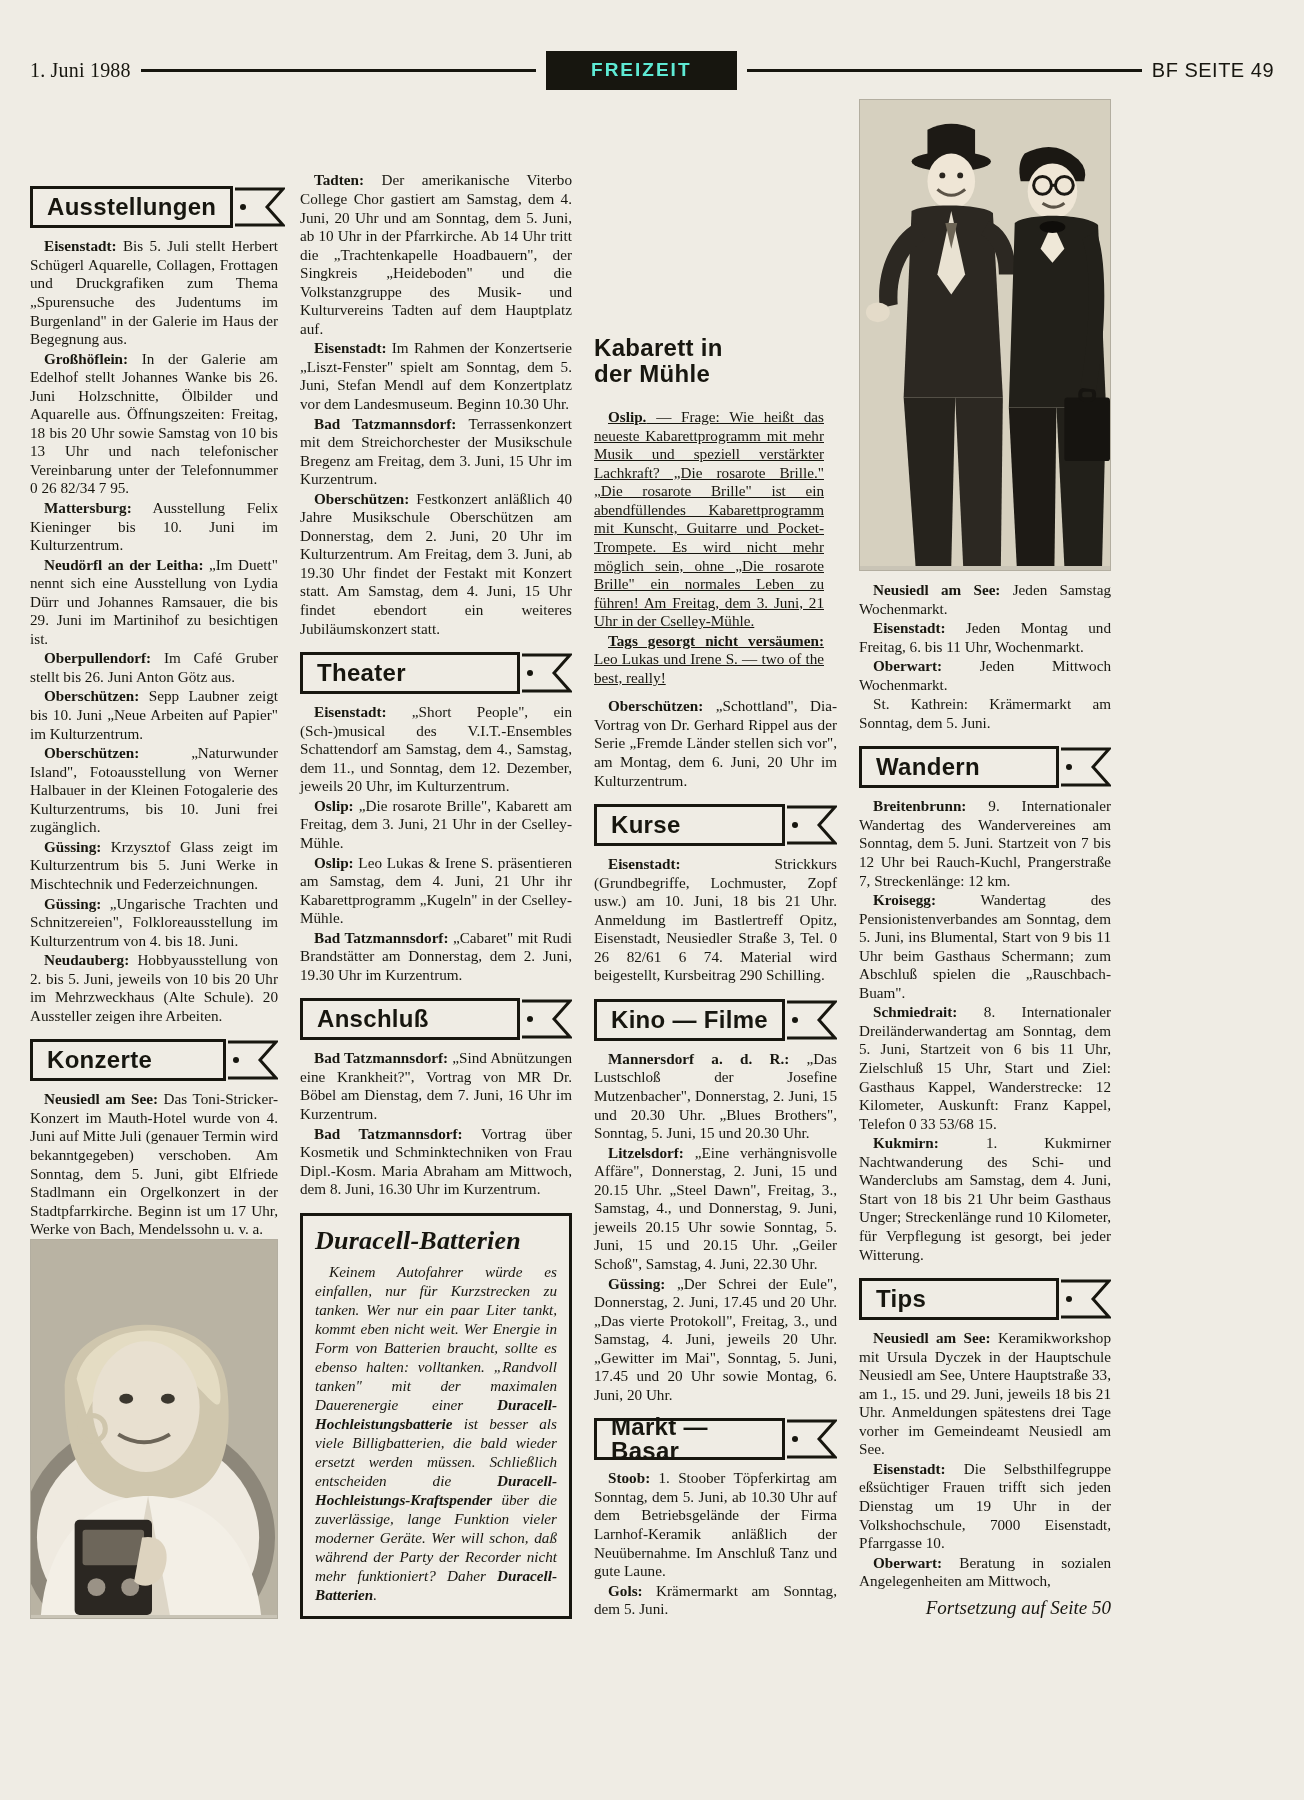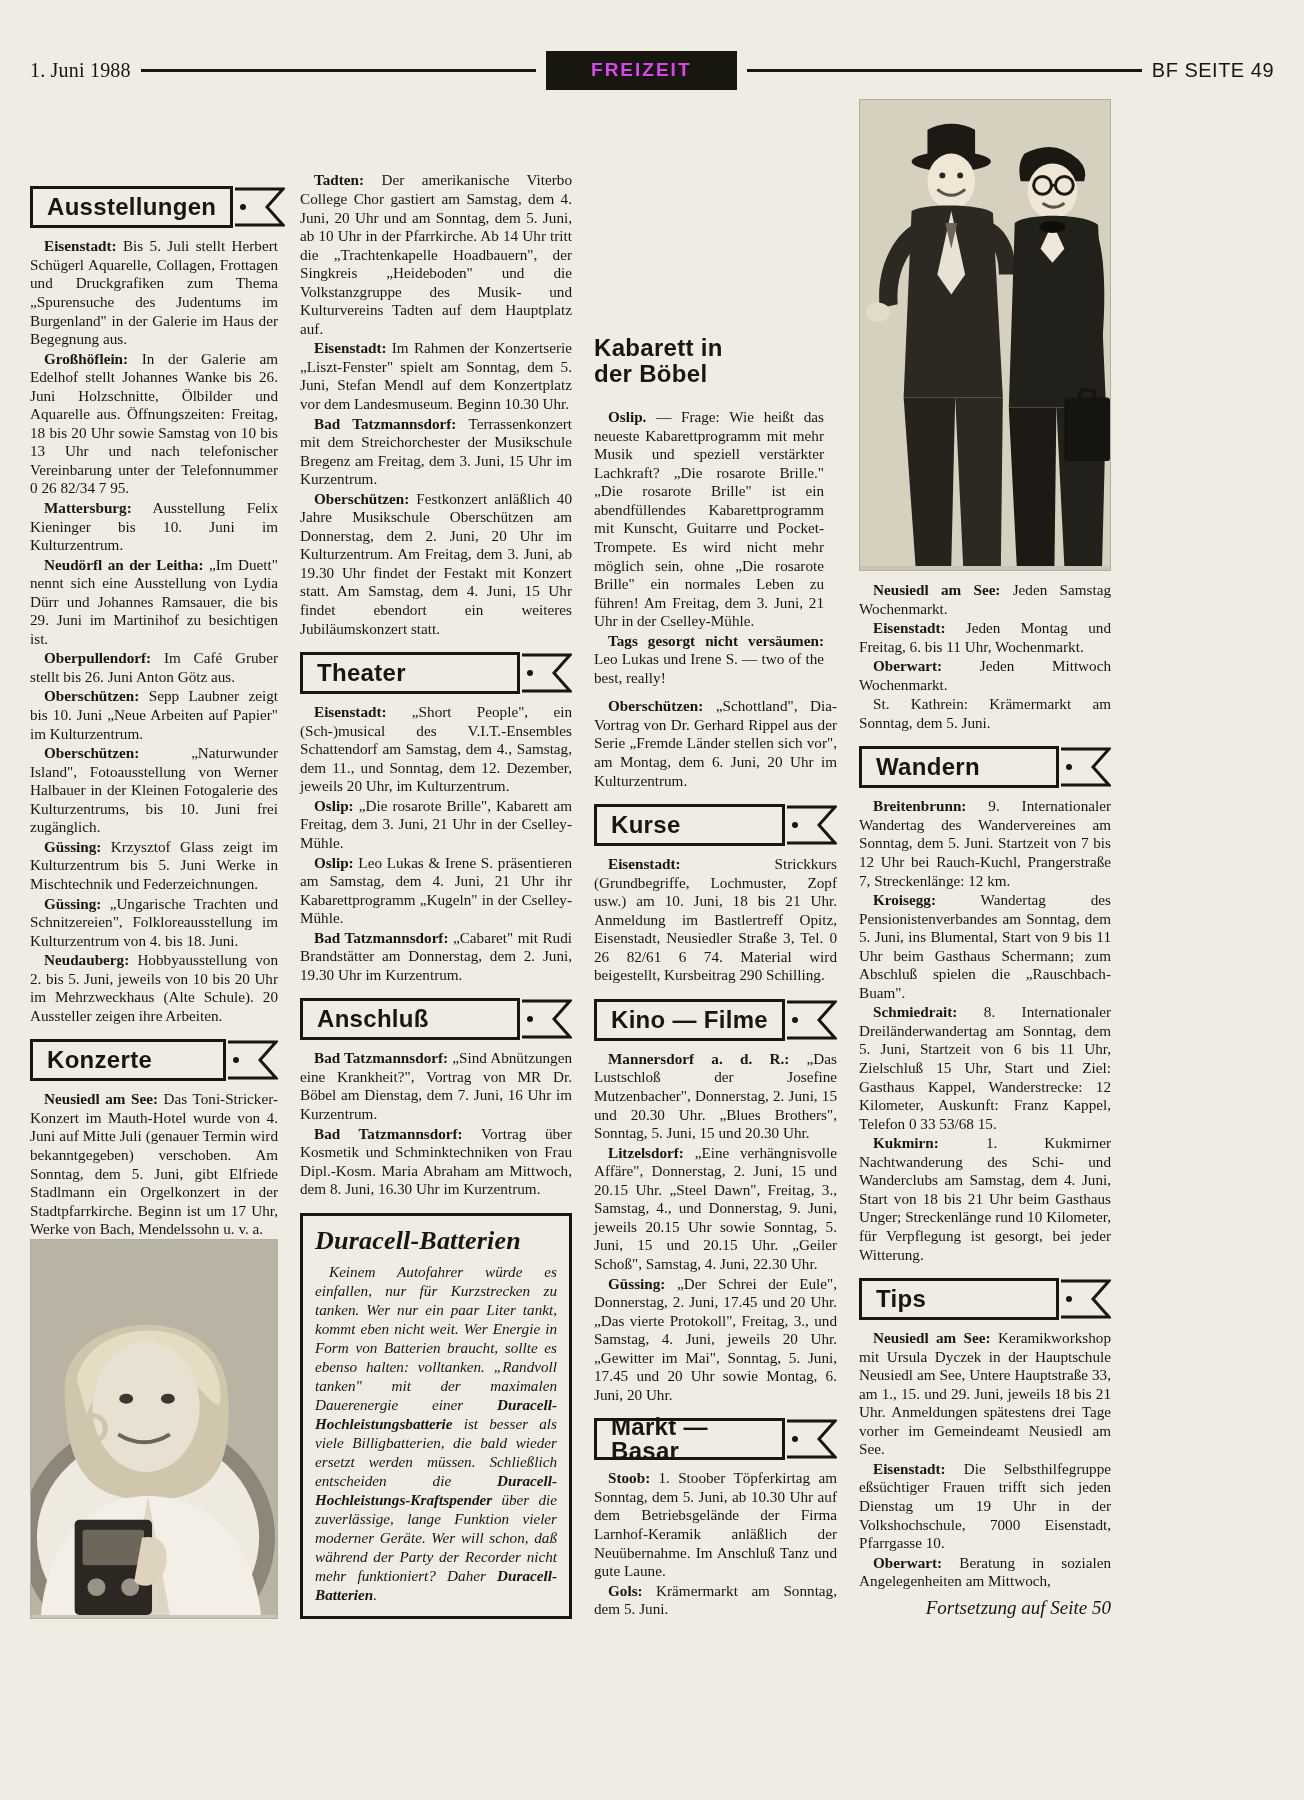--- a/index.html
+++ b/index.html
@@ -25,21 +25,21 @@
   }
   .masthead .date{
     font-size:20px;white-space:nowrap;letter-spacing:.2px;
   }
   .rule{
     flex:0 0 auto;height:3px;background:#17160f;
   }
   .rule.left{flex:1 1 auto;}
   .rule.right{flex:1 1 auto;}
   .freizeit{
-    background:#17160f;color:#d946ef;
+    background:#17160f;color:#5eead4;
     font-family:"Liberation Sans", sans-serif;
     font-weight:bold;font-size:19px;letter-spacing:2px;
     padding:5px 42px 6px 42px;
     border:3px solid #17160f;
     white-space:nowrap;
   }
   .masthead .folio{
     font-size:20px;white-space:nowrap;letter-spacing:.5px;
     font-family:"Liberation Sans", sans-serif;
   }
@@ -255,26 +255,26 @@
         <p class="ind">Keinem Autofahrer würde es einfallen, nur für Kurzstrecken zu tanken. Wer nur ein paar Liter tankt, kommt eben nicht weit. Wer Energie in Form von Batterien braucht, sollte es ebenso halten: volltanken. „Randvoll tanken" mit der maximalen Dauerenergie einer <b>Duracell-Hochleistungsbatterie</b> ist besser als viele Billigbatterien, die bald wieder ersetzt werden müssen. Schließlich entscheiden die <b>Duracell-Hochleistungs-Kraftspender</b> über die zuverlässige, lange Funktion vieler moderner Geräte. Wer will schon, daß während der Party der Recorder nicht mehr funktioniert? Daher <b>Duracell-Batterien</b>.</p>
       </div>
     </div>
 
     <div class="col c3">
 
       <div class="banner tall" style="border:none;">
         <div class="box two-line" style="border:none;padding:0;">
           <span class="t">
             <span>Kabarett in</span><br>
-            <span>der Böbel</span>
+            <span>der Mühle</span>
           </span>
         </div>
       </div>
 
-      <div style="display:flex;gap:14px;align-items:flex-start;margin-top:-58px;">
+      <div style="display:flex;gap:14px;align-items:flex-start;margin-top:-58px;text-decoration:underline;">
         <div style="width:230px;padding-top:58px;">
           <p class="ind"><b>Oslip.</b> — Frage: Wie heißt das neueste Kabarettprogramm mit mehr Musik und speziell verstärkter Lachkraft? „Die rosarote Brille." „Die rosarote Brille" ist ein abendfüllendes Kabarettprogramm mit Kunscht, Guitarre und Pocket-Trompete. Es wird nicht mehr möglich sein, ohne „Die rosarote Brille" ein normales Leben zu führen! Am Freitag, dem 3. Juni, 21 Uhr in der Cselley-Mühle.</p>
           <p class="ind"><b>Tags gesorgt nicht versäumen:</b> Leo Lukas und Irene S. — two of the best, really!</p>
         </div>
       </div>
 
       <p class="ind" style="margin-top:10px;"><b>Oberschützen:</b> „Schottland", Dia-Vortrag von Dr. Gerhard Rippel aus der Serie „Fremde Länder stellen sich vor", am Montag, dem 6. Juni, 20 Uhr im Kulturzentrum.</p>
 
       <div class="banner">
         <div class="box">

